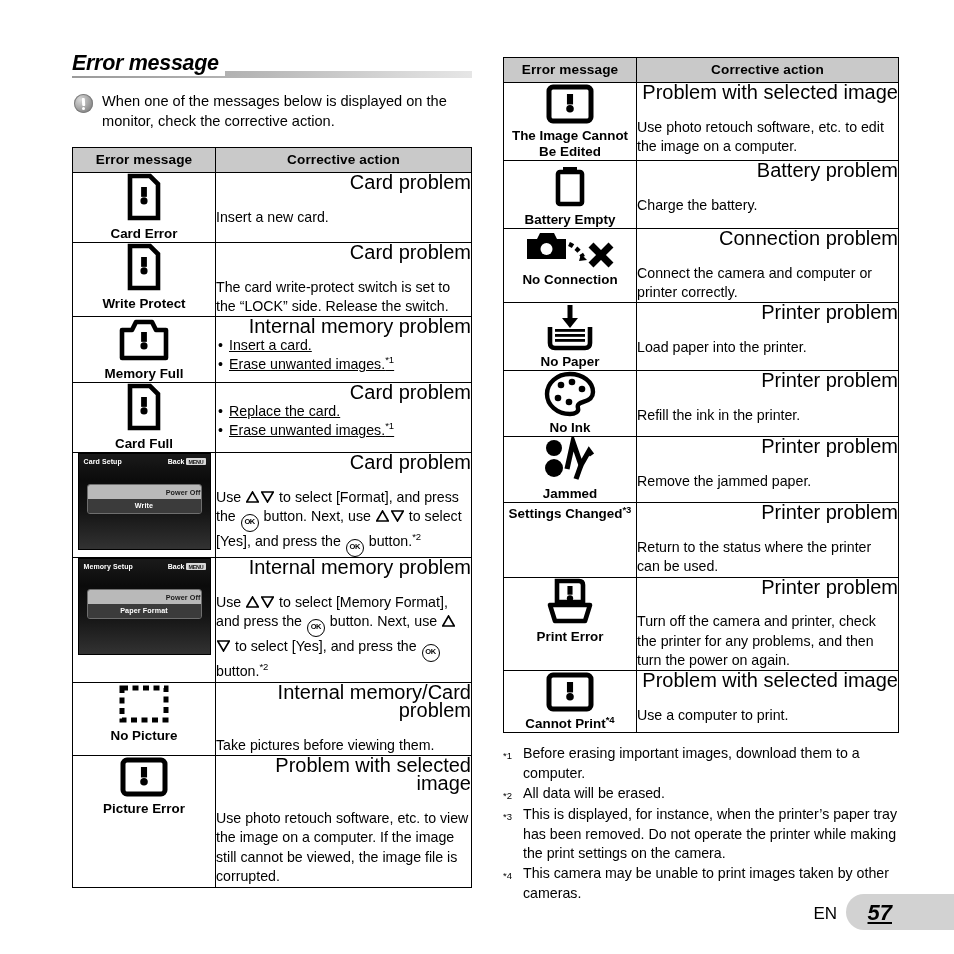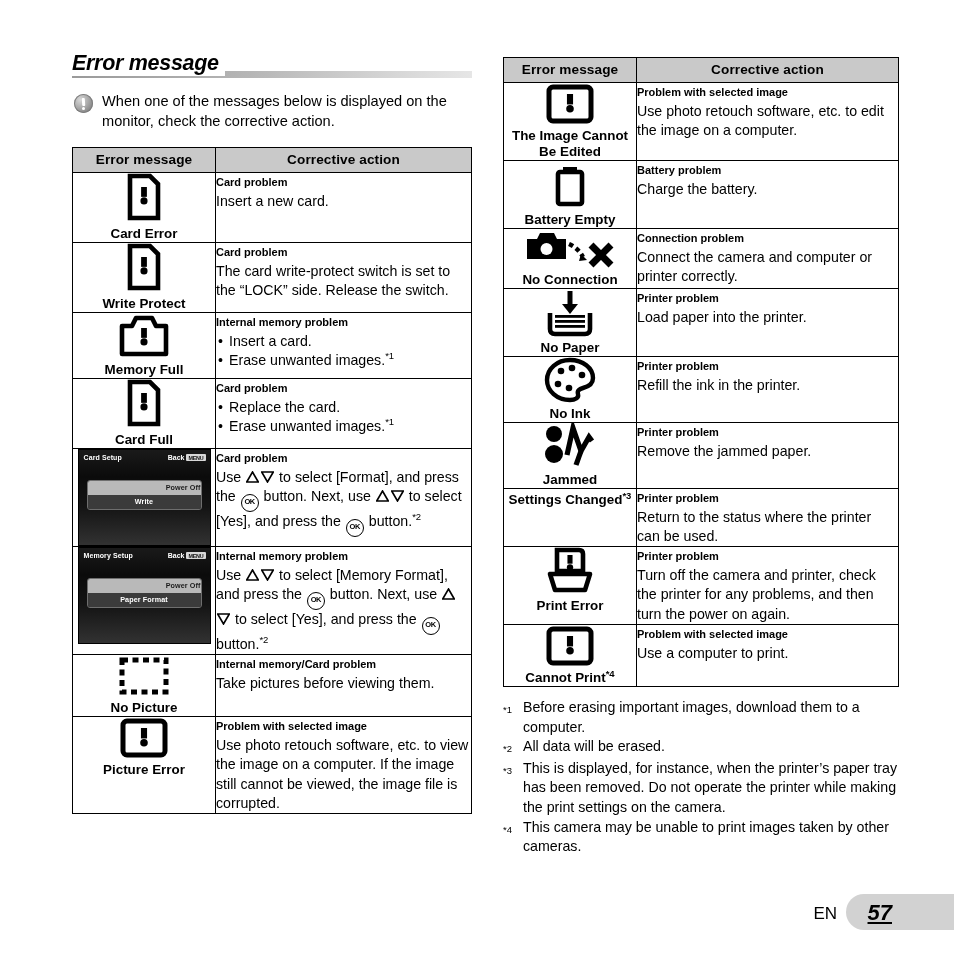--- a/index.html
+++ b/index.html
@@ -56,23 +56,23 @@
   table.err th{
     background:#c9c9c9;font-size:13.6px;font-weight:bold;text-align:center;
     padding:4px 0 5px;letter-spacing:0.1px;
   }
   .col-left table.err .c-msg{width:143px;}
   .col-right table.err .c-msg{width:133px;}
 
   td.msg{text-align:center;padding:7px 4px 6px;position:relative;}
   td.act{padding:7px 9px 7px 10px;}
   .msg-label{font-size:13.4px;font-weight:bold;line-height:16px;margin-top:3px;}
-  .act-title{font-size:11px;font-weight:bold;line-height:18.5px;}
-  .act-body{font-size:14.2px;line-height:19.4px;}
-  .bullets{margin:0;padding:0;list-style:none;}
+  .act-title{font-size:20px;font-weight:normal;line-height:18.5px;text-align:right;}
+  .act-body{font-size:14.2px;line-height:19.4px;margin-top:16px;}
+  .bullets{margin:0;padding:0;list-style:none;text-decoration:underline;}
   .bullets li{font-size:14.2px;line-height:19.4px;padding-left:13px;position:relative;}
   .bullets li:before{content:"\2022";position:absolute;left:2px;top:0;}
   sup.fn{font-size:9.5px;vertical-align:super;line-height:0;font-weight:inherit;}
 
   
   .tri{display:inline-block;width:13px;height:12px;vertical-align:-1px;margin:0 1px;}
   .okbtn{
     display:inline-block;width:16px;height:16px;border:1.6px solid #000;border-radius:50%;
     font-size:7.5px;font-weight:bold;line-height:13px;text-align:center;
     vertical-align:-3px;margin:0 1px;letter-spacing:-0.4px;

